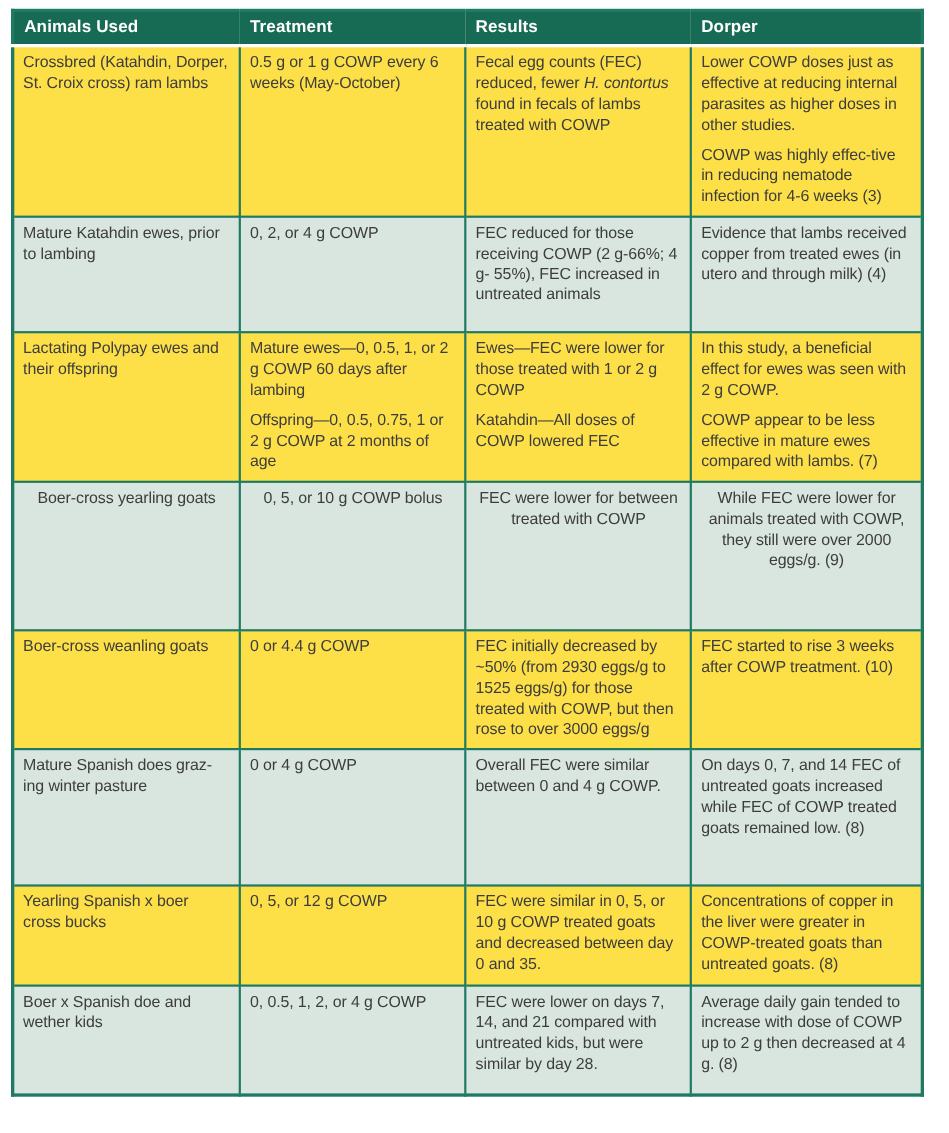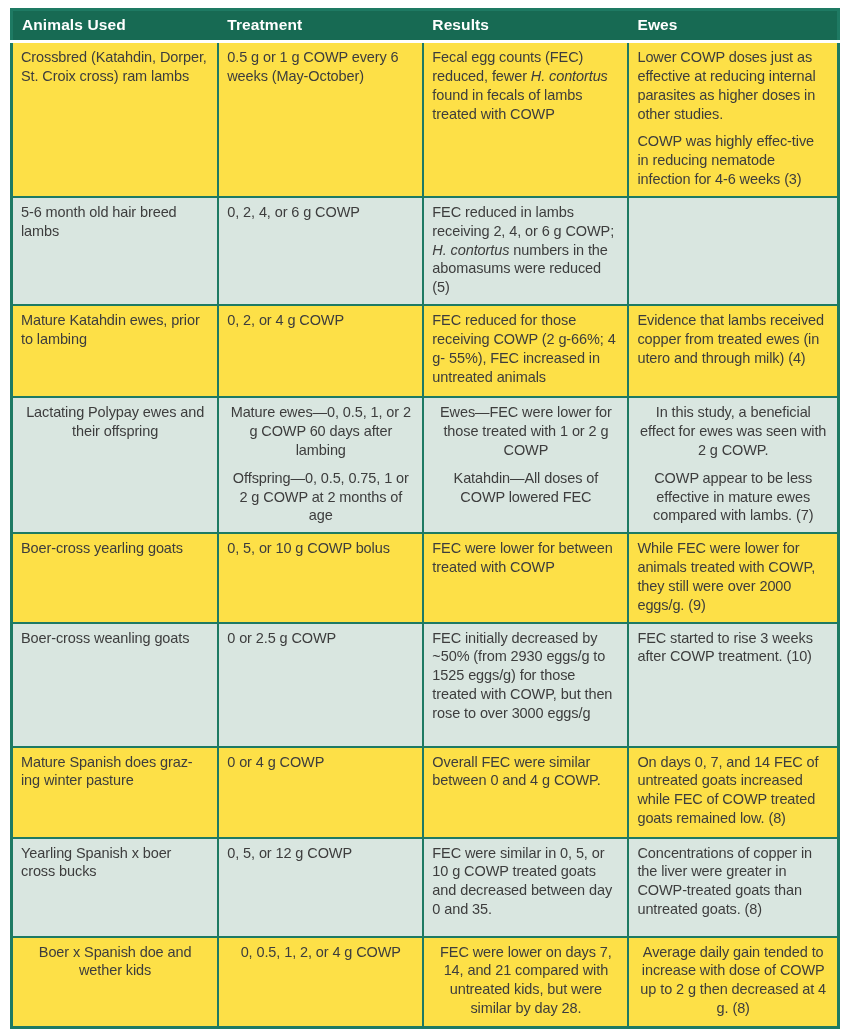--- a/index.html
+++ b/index.html
@@ -71,53 +71,41 @@
       <col style="width:25%">
       <col style="width:24.8%">
       <col style="width:24.8%">
       <col style="width:25.4%">
     </colgroup>
     <thead>
       <tr>
         <th>Animals Used</th>
         <th>Treatment</th>
         <th>Results</th>
-        <th>Ewes</th>
+        <th>Dorper</th>
       </tr>
     </thead>
     <tbody>
         <tr>
           <td>
             <p>Crossbred (Katahdin, Dorper, St. Croix cross) ram lambs</p>
           </td>
           <td>
             <p>0.5 g or 1 g COWP every 6 weeks (May-October)</p>
           </td>
           <td>
             <p>Fecal egg counts (FEC) reduced, fewer <i>H. contortus</i> found in fecals of lambs treated with COWP</p>
           </td>
           <td>
             <p>Lower COWP doses just as effective at reducing internal parasites as higher doses in other studies.</p>
             <p>COWP was highly effec-tive in reducing nematode infection for 4-6 weeks (3)</p>
           </td>
         </tr>
         <tr>
           <td>
-            <p>5-6 month old hair breed lambs</p>
-          </td>
-          <td>
-            <p>0, 2, 4, or 6 g COWP</p>
-          </td>
-          <td>
-            <p>FEC reduced in lambs receiving 2, 4, or 6 g COWP; <i>H. contortus</i> numbers in the abomasums were reduced (5)</p>
-          </td>
-          <td></td>
-        </tr>
-        <tr>
-          <td>
             <p>Mature Katahdin ewes, prior to lambing</p>
           </td>
           <td>
             <p>0, 2, or 4 g COWP</p>
           </td>
           <td>
             <p>FEC reduced for those receiving COWP (2 g-66%; 4 g- 55%), FEC increased in untreated animals</p>
           </td>
           <td>
             <p>Evidence that lambs received copper from treated ewes (in utero and through milk) (4)</p>
@@ -152,21 +140,21 @@
           </td>
           <td>
             <p>While FEC were lower for animals treated with COWP, they still were over 2000 eggs/g. (9)</p>
           </td>
         </tr>
         <tr>
           <td>
             <p>Boer-cross weanling goats</p>
           </td>
           <td>
-            <p>0 or 2.5 g COWP</p>
+            <p>0 or 4.4 g COWP</p>
           </td>
           <td>
             <p>FEC initially decreased by ~50% (from 2930 eggs/g to 1525 eggs/g) for those treated with COWP, but then rose to over 3000 eggs/g</p>
           </td>
           <td>
             <p>FEC started to rise 3 weeks after COWP treatment. (10)</p>
           </td>
         </tr>
         <tr>
           <td>

